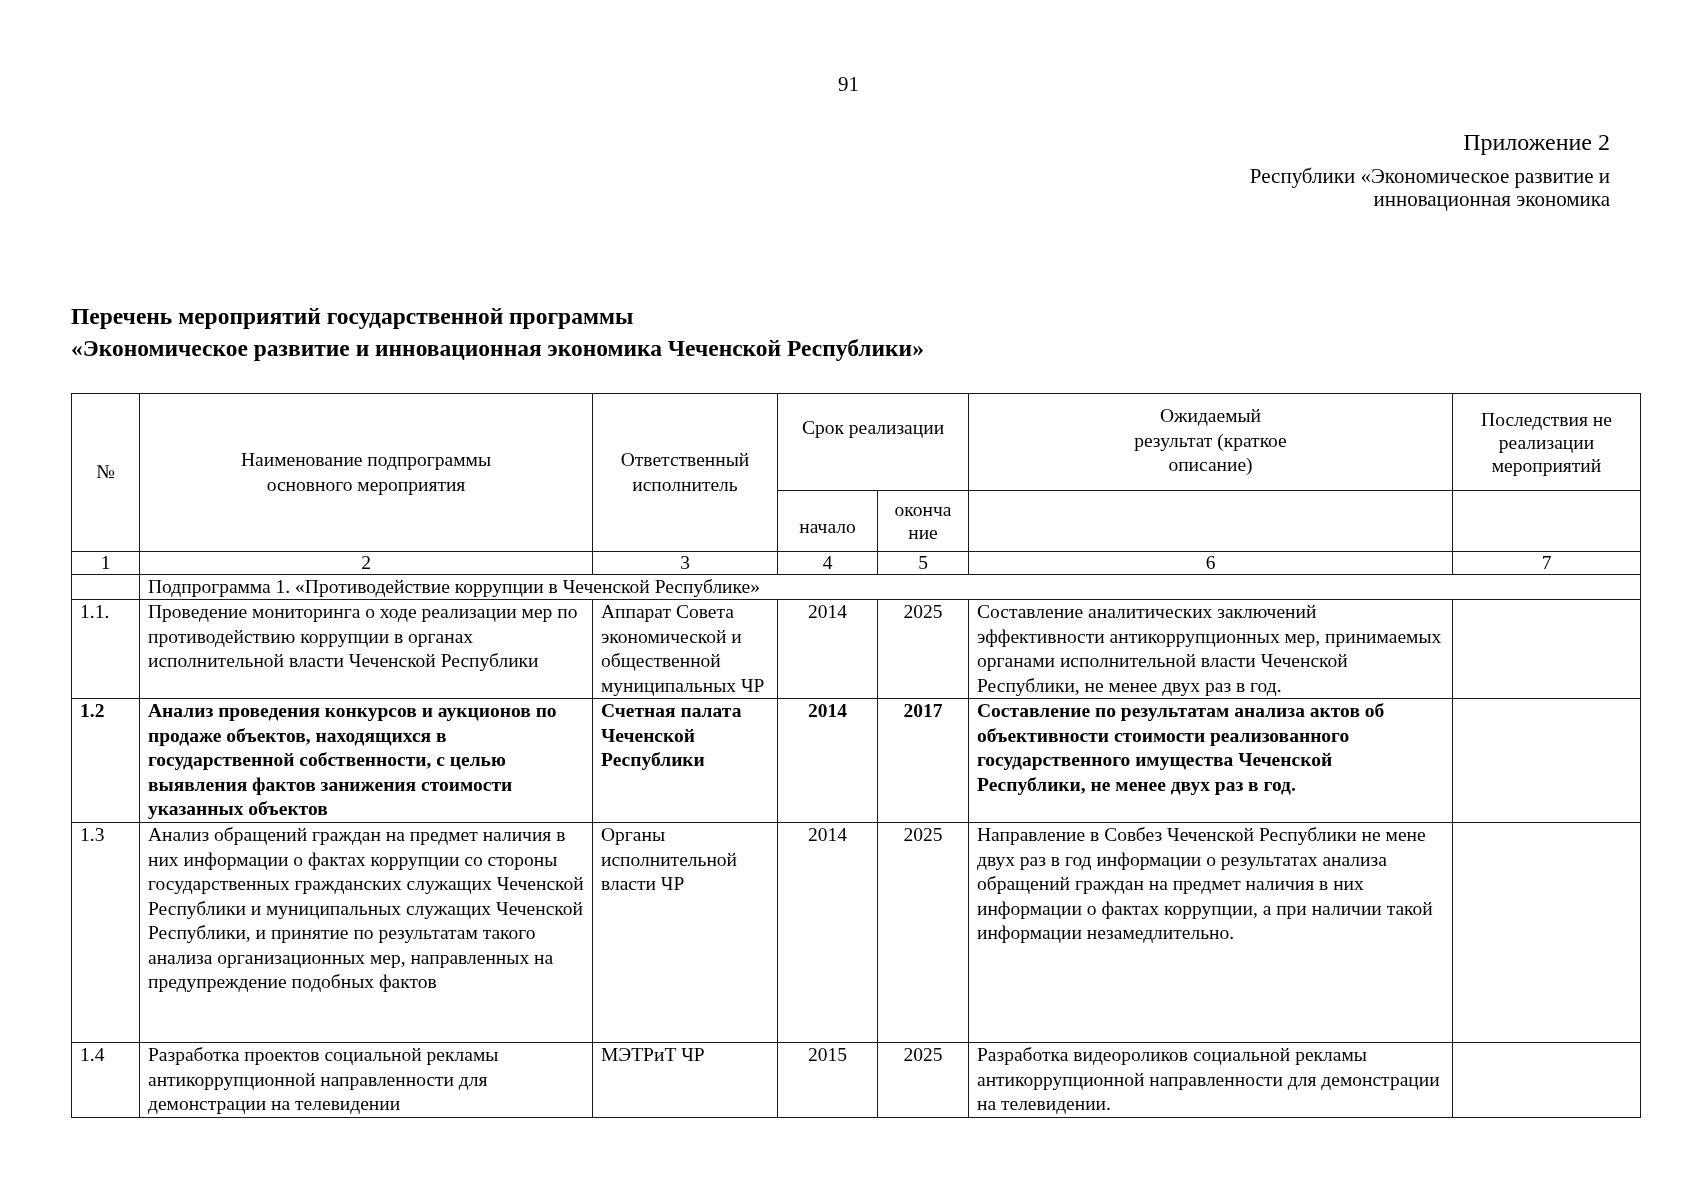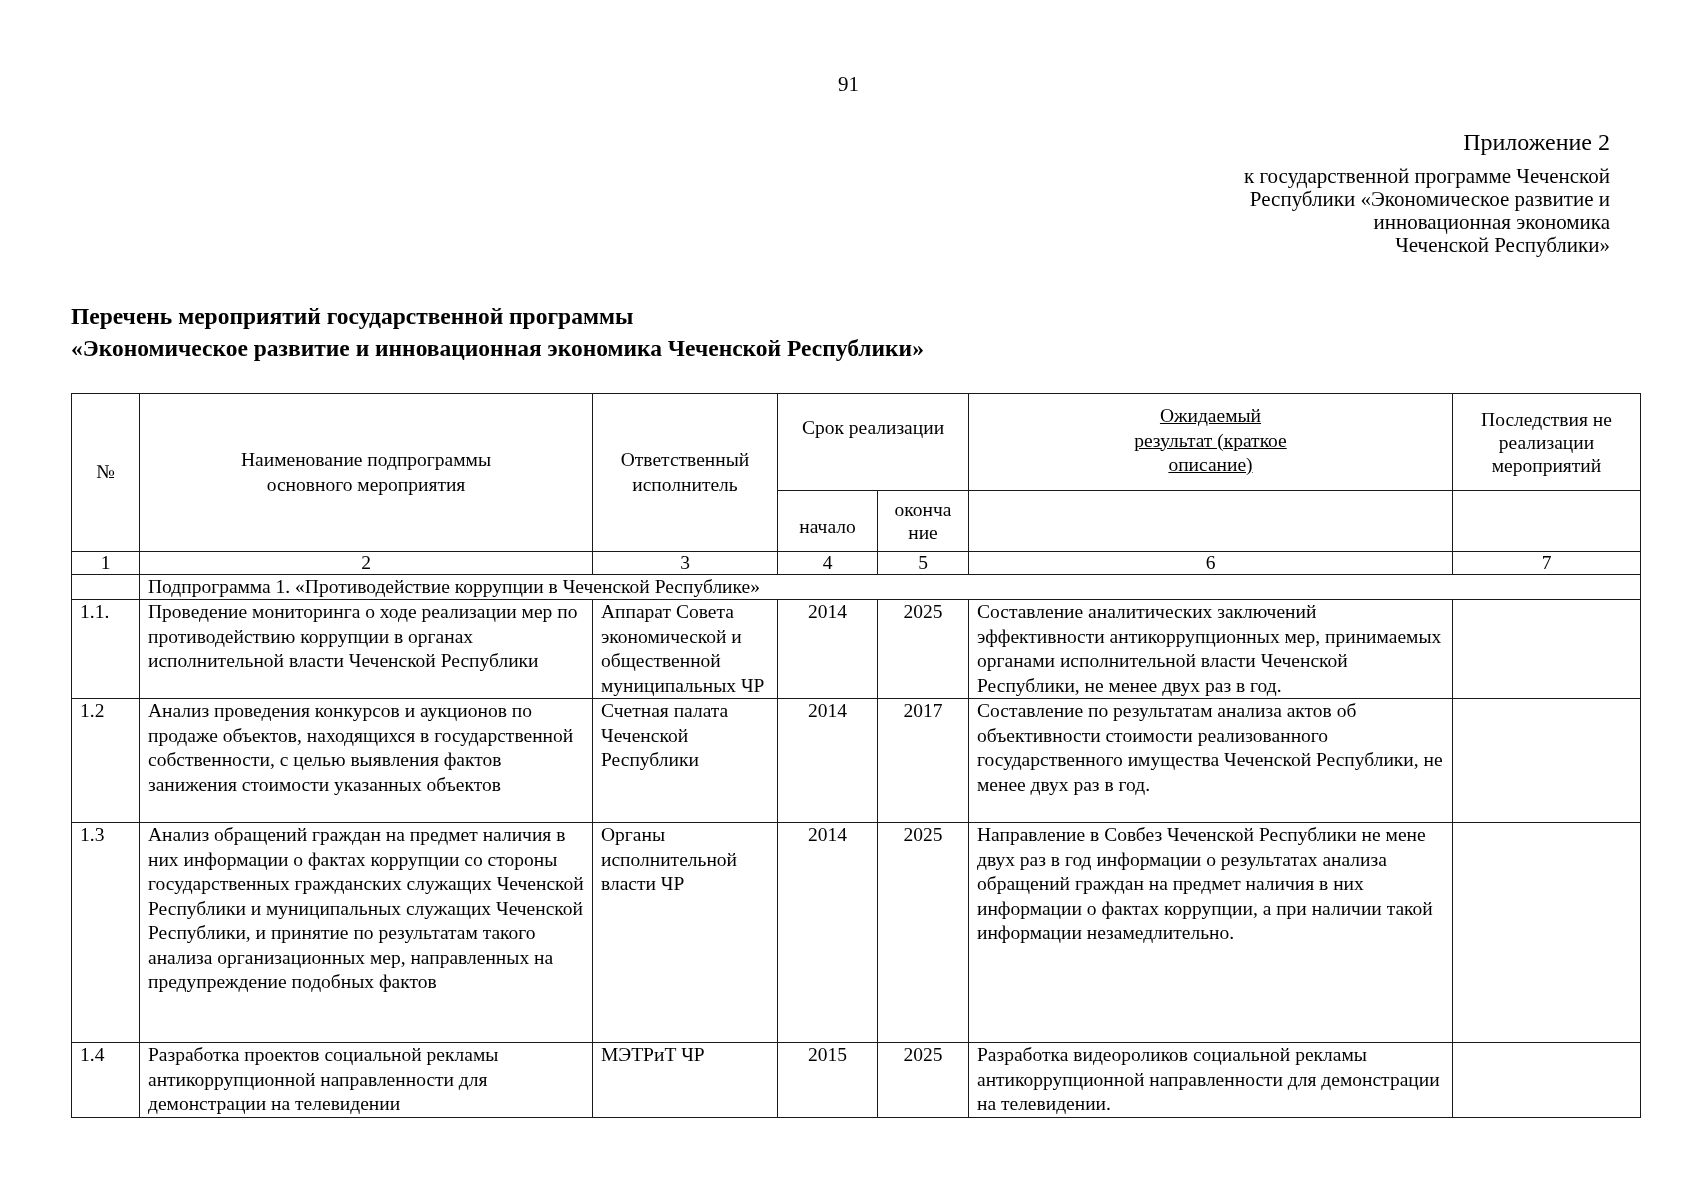--- a/index.html
+++ b/index.html
@@ -89,36 +89,34 @@
       line-height: 24px;
       font-weight: bold;
       vertical-align: middle;
       white-space: nowrap;
       margin-top: 8px;
     }
     td.c-num { padding-left: 10px; }
     td.c-year { text-align: center; }
     td.c-name, td.c-exec, td.c-result { text-align: left; }
     tr.r-1-1 td { height: 98px; }
-    tr.r-1-2 td { height: 123px; }
+    tr.r-1-2 td { height: 123px; font-weight: bold; }
     tr.r-1-3 td { height: 219px; }
     tr.r-1-4 td { height: 74px; }
   </style>
 </head>
 <body>
 
 <div class="page-number">91</div>
 
 <div class="appendix-label">Приложение 2</div>
 
 <div class="appendix-ref">
-  <div>к государственной программе Чеченской</div>
   <div>Республики «Экономическое развитие и</div>
   <div>инновационная экономика</div>
-  <div>Чеченской Республики»</div>
 </div>
 
 <div class="doc-title">
   <div>Перечень мероприятий государственной программы</div>
   <div>«Экономическое развитие и инновационная экономика Чеченской Республики»</div>
 </div>
 
 <table class="measures">
   <colgroup>
     <col style="width:68px">
@@ -128,21 +126,21 @@
     <col style="width:91px">
     <col style="width:484px">
     <col style="width:188px">
   </colgroup>
   <thead>
     <tr class="hdr-top">
       <th rowspan="2">№</th>
       <th rowspan="2" style="padding:0 60px;">Наименование подпрограммы основного мероприятия</th>
       <th rowspan="2">Ответственный исполнитель</th>
       <th colspan="2" style="vertical-align:top;padding-top:22px;">Срок реализации</th>
-      <th style="padding:0 150px;vertical-align:top;padding-top:10px;text-decoration:underline;">Ожидаемый результат (краткое описание)</th>
+      <th style="padding:0 150px;vertical-align:top;padding-top:10px;">Ожидаемый результат (краткое описание)</th>
       <th style="padding:0 18px;line-height:23px;">Последствия не реализации мероприятий</th>
     </tr>
     <tr class="hdr-sub">
       <th style="padding-top:12px;">начало</th>
       <th class="sub-date" style="padding:0 14px;">оконча ние</th>
       <th></th>
       <th></th>
     </tr>
   </thead>
   <tbody>

